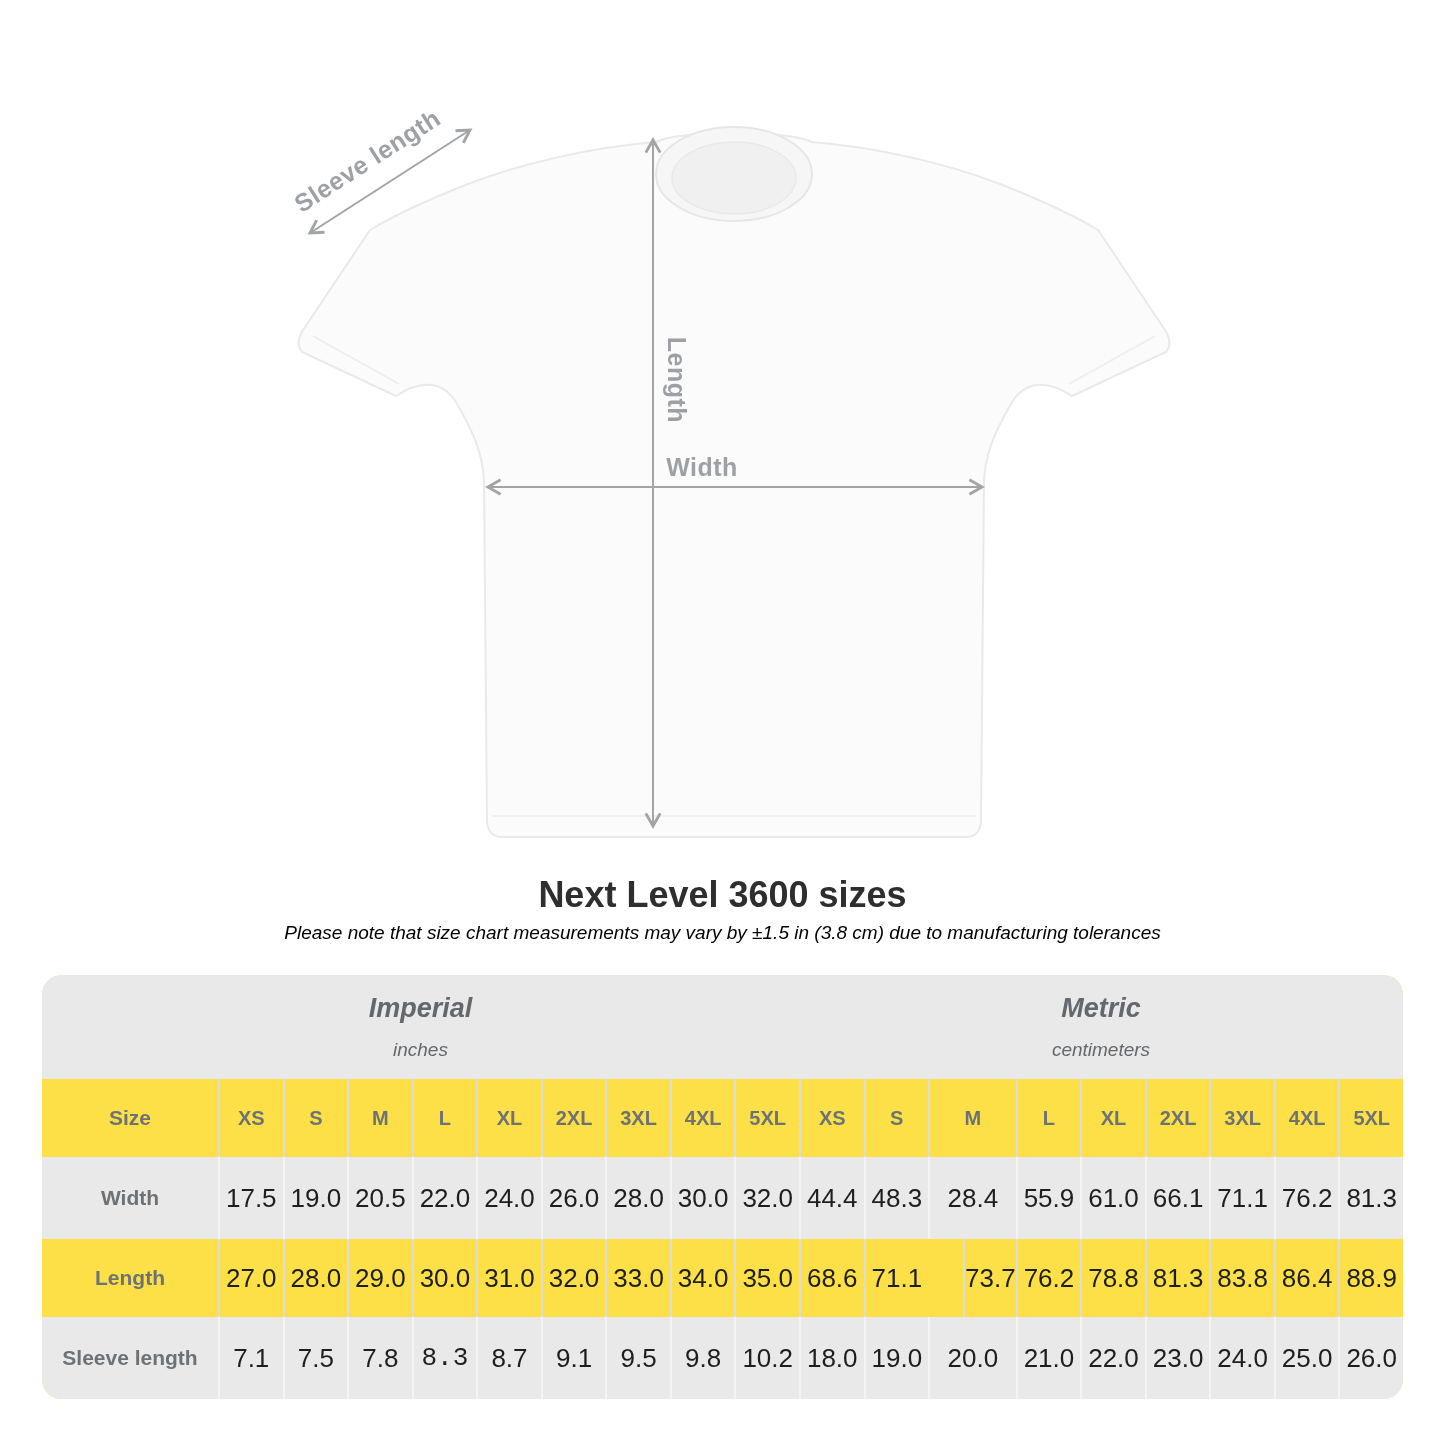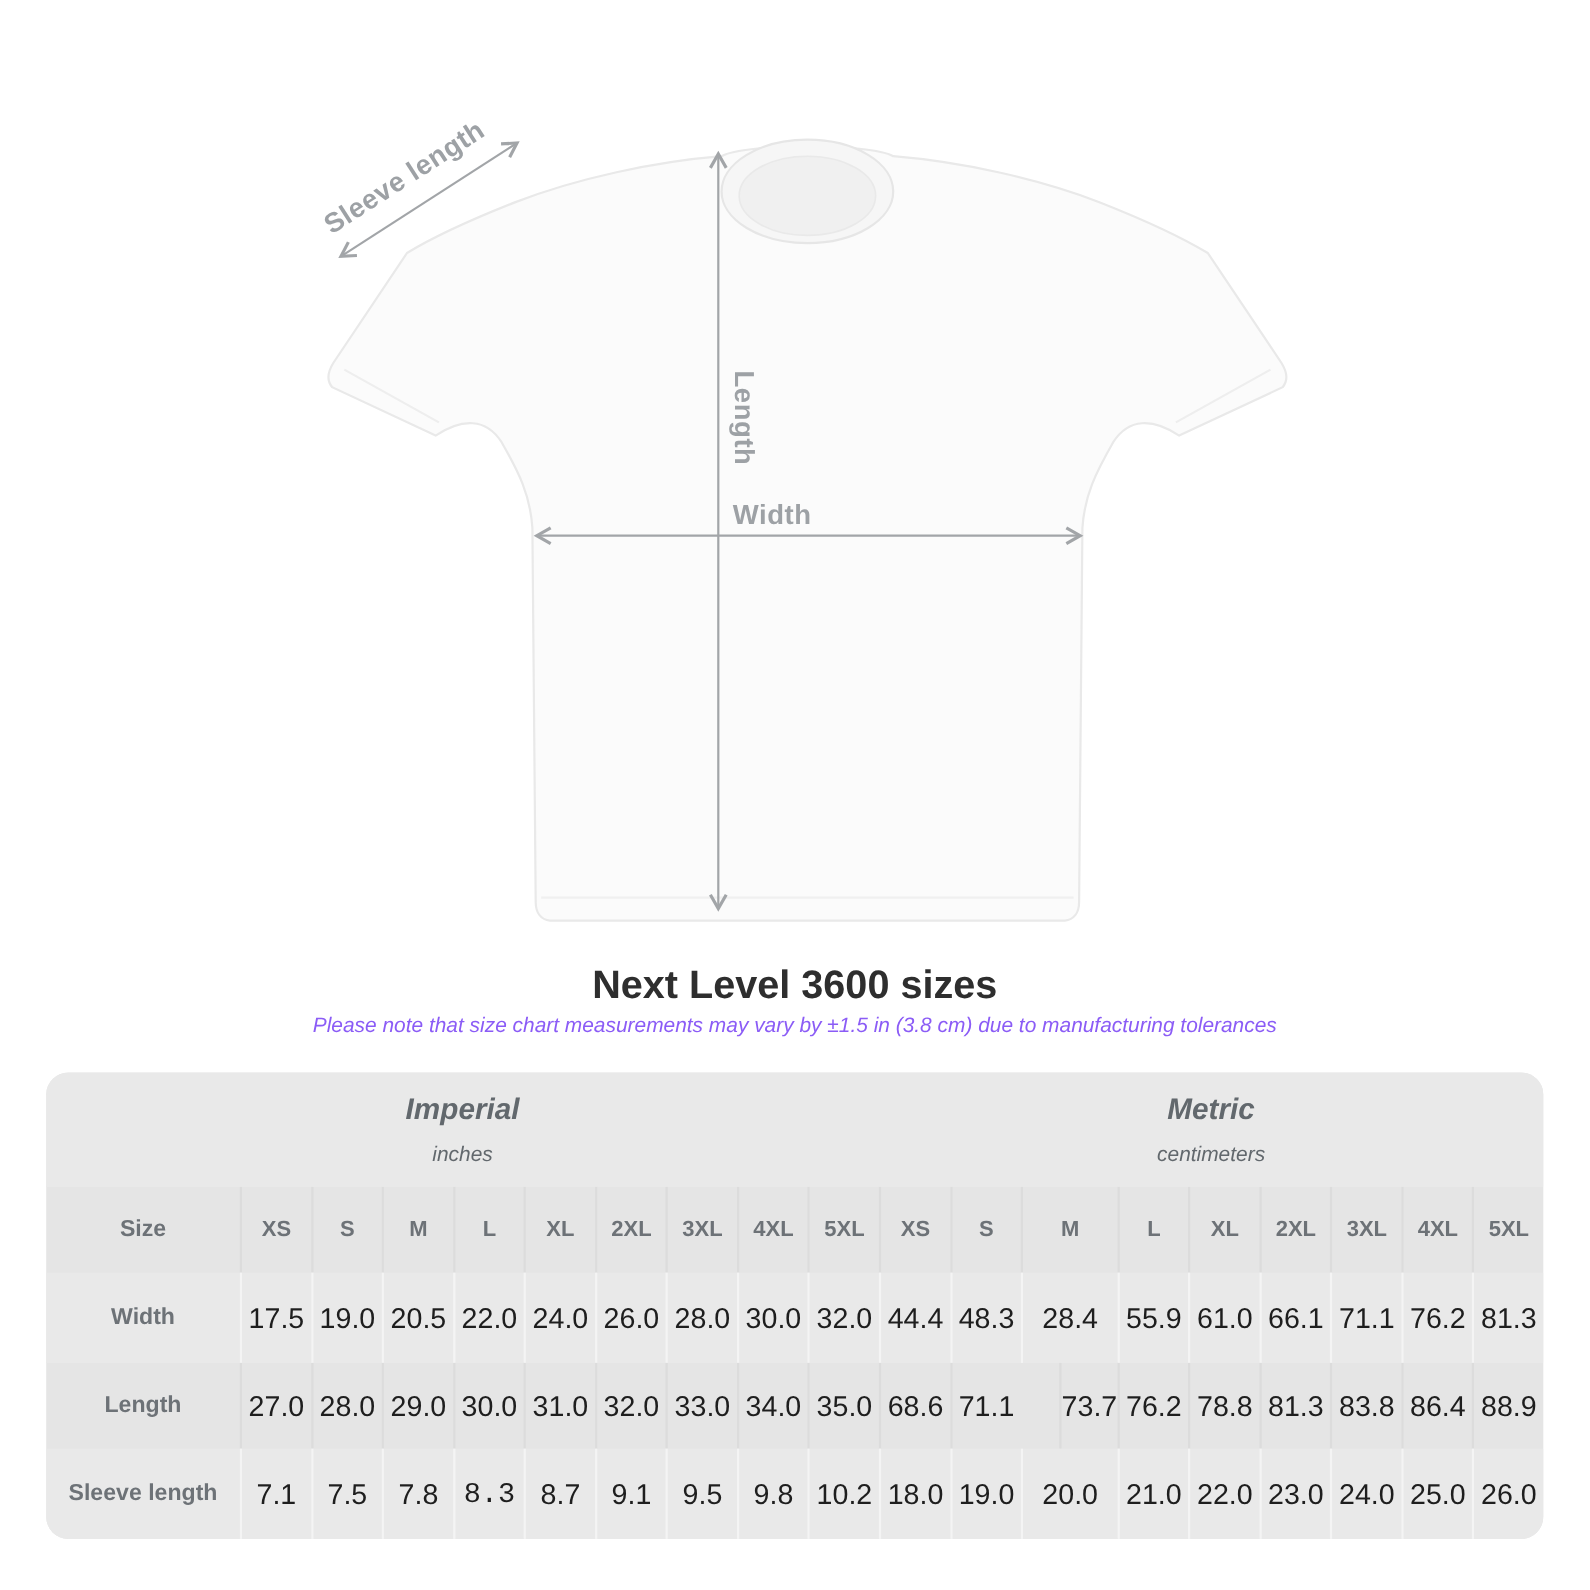--- a/index.html
+++ b/index.html
@@ -11,25 +11,25 @@
   .diagram-label {
     font-family:"Liberation Sans", sans-serif;
     font-weight:bold; font-size:25px; fill:#9da1a5; letter-spacing:0.5px;
   }
   .chart-title {
     position:absolute; top:874px; left:0; width:100%; text-align:center;
     font-weight:bold; font-size:36px; color:#2e2e2e;
   }
   .chart-note {
     position:absolute; top:922px; left:0; width:100%; text-align:center;
-    font-style:italic; font-size:19px; color:#8b5cf6;
+    font-style:italic; font-size:19px; color:#000000;
   }
   .size-table {
     position:absolute; left:42px; top:975px; width:1361px; height:424px;
-    background:#e5e5e5; border-radius:20px; overflow:hidden;
+    background:#fde047; border-radius:20px; overflow:hidden;
     display:grid;
     grid-template-columns:176px repeat(18, 1fr);
     grid-template-rows:104px 78px 82px 78px 82px;
   }
   .cell { display:flex; align-items:center; justify-content:center; }
   .band { background:#e9e9e9; flex-direction:column; gap:3px; }
   .band .h { font-weight:bold; font-style:italic; font-size:27px; color:#62686d; }
   .band .u { font-style:italic; font-size:19px; color:#62686d;margin-top:12px; }
   .rowlabel { font-weight:bold; font-size:21px; color:#6d7277; }
   .sizehead { font-weight:bold; font-size:20px; color:#6d7277; }

